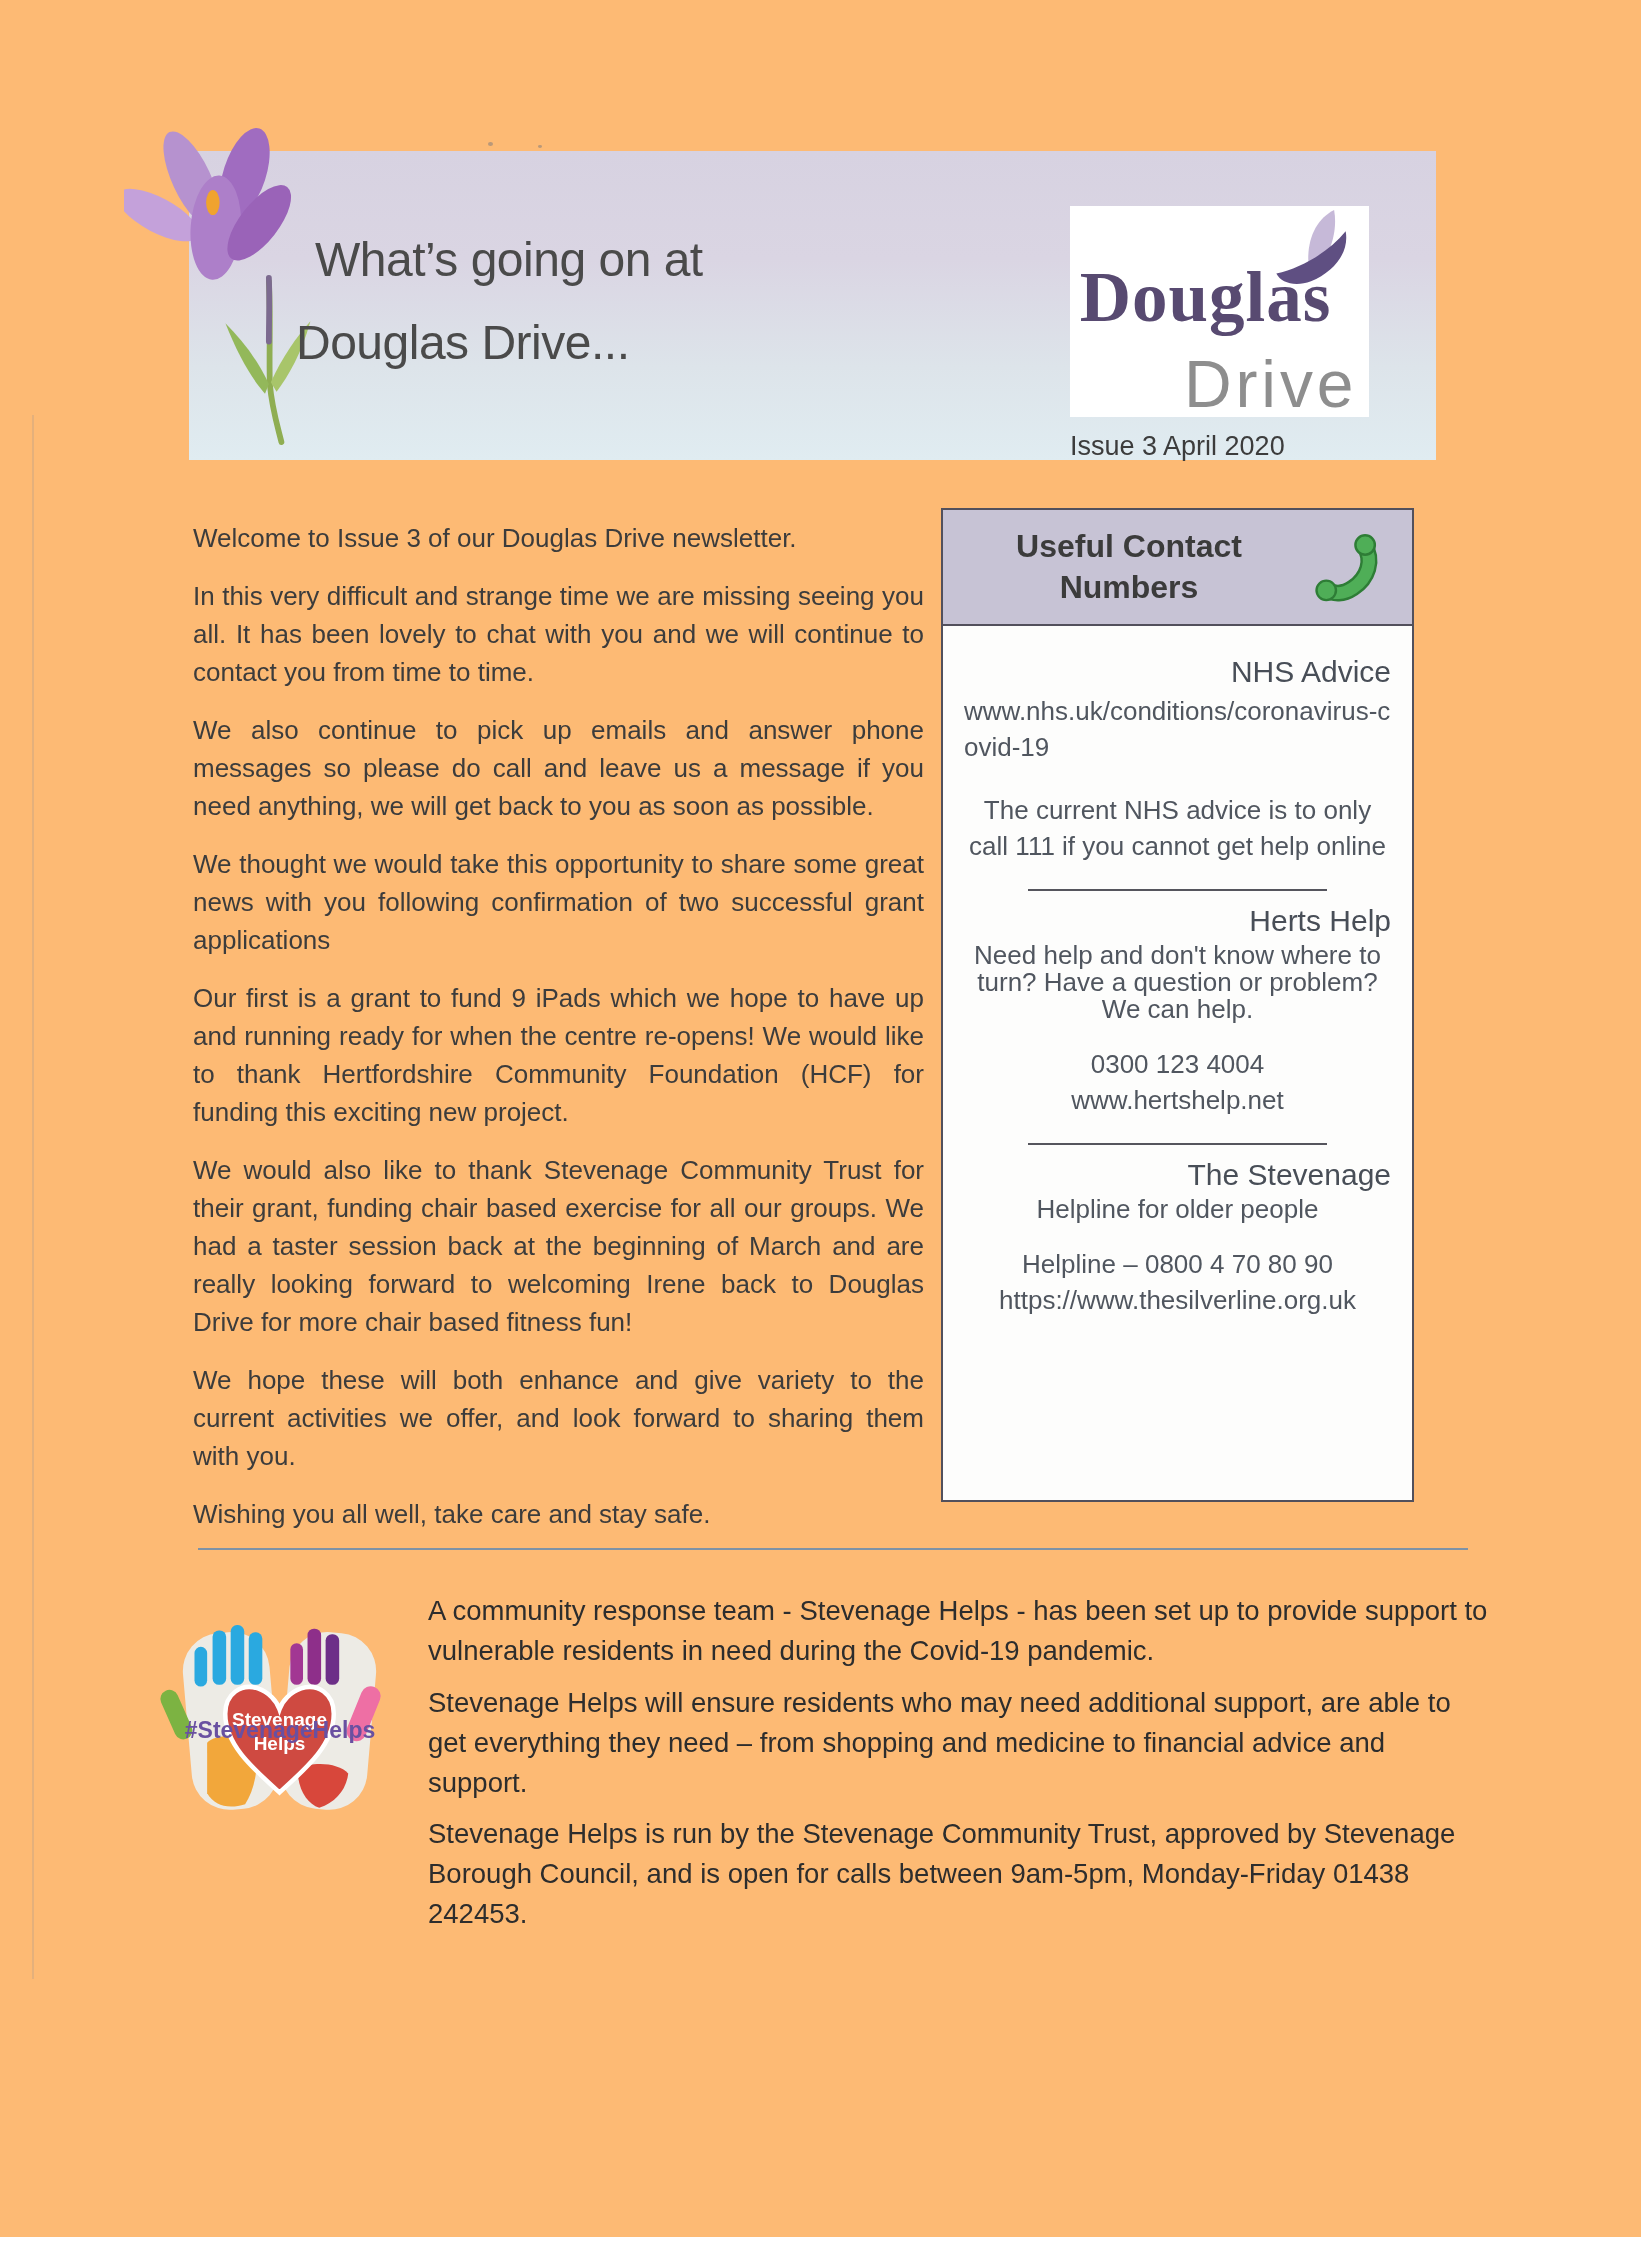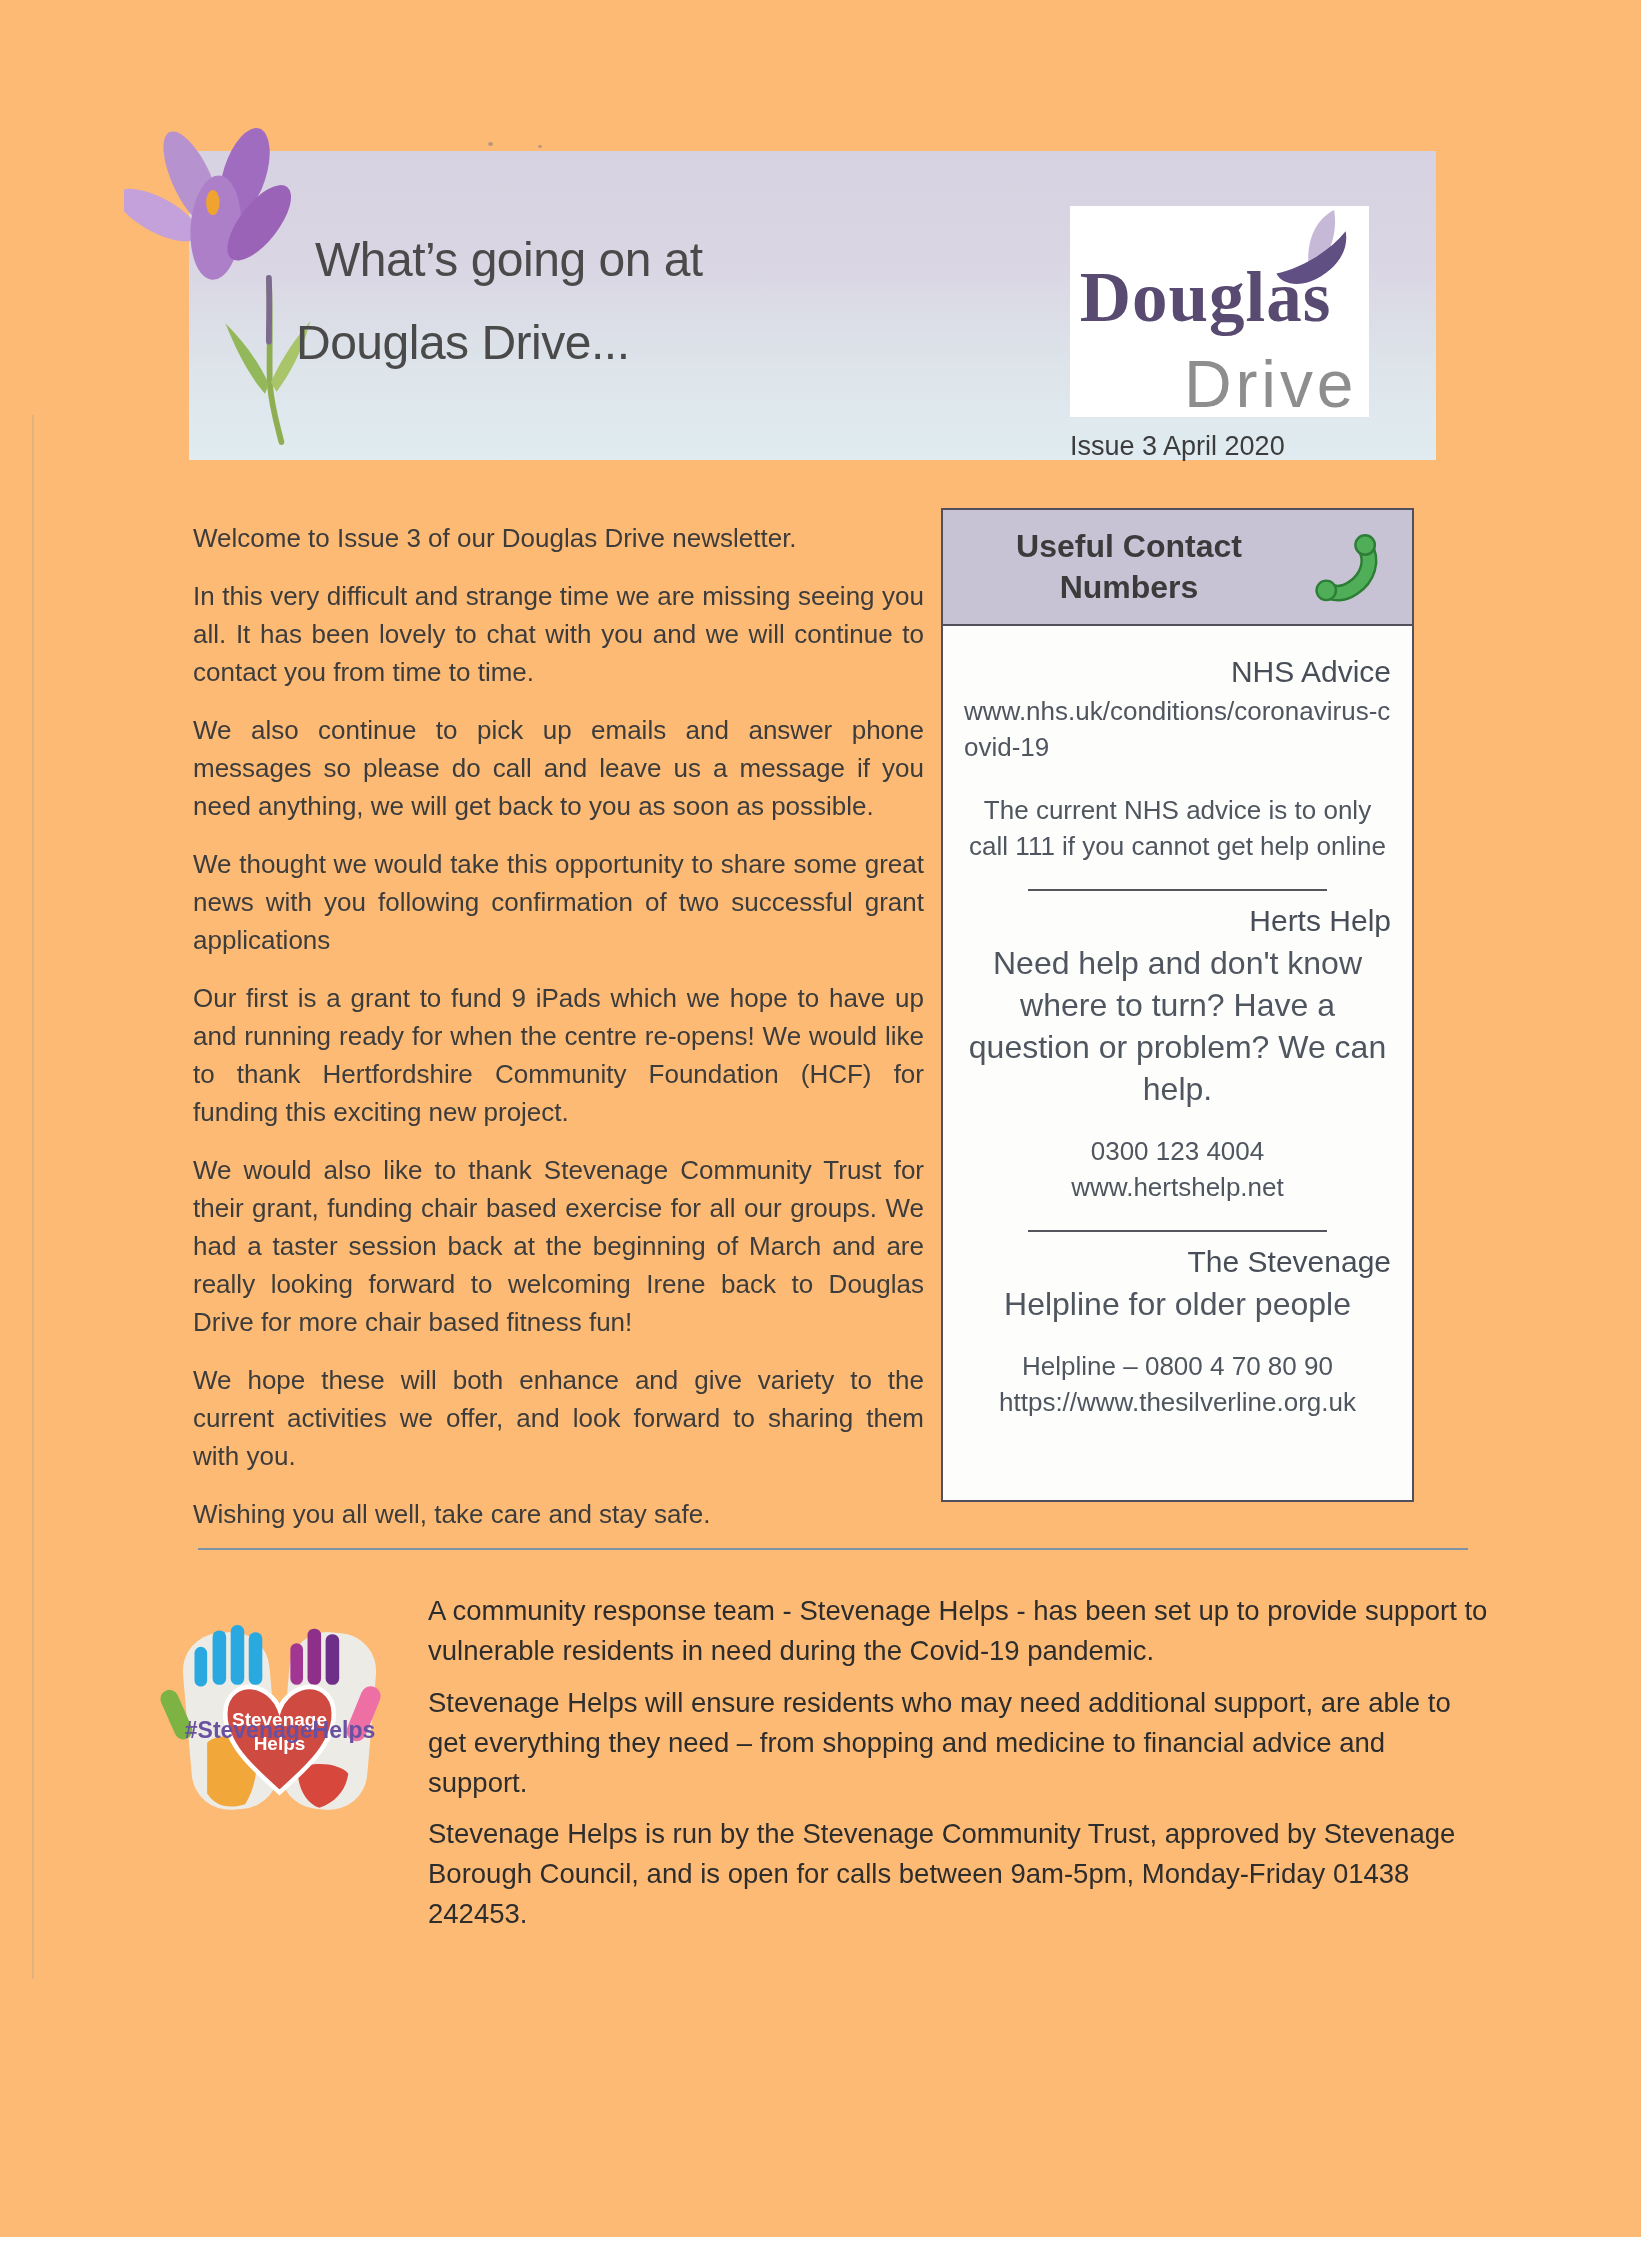--- a/index.html
+++ b/index.html
@@ -32,21 +32,21 @@
   .sidebar{position:absolute;left:941px;top:508px;width:473px;height:994px;background:#fdfdfc;
            border:2.9px solid #52505c;box-sizing:border-box;}
   .sb-head{position:relative;height:116px;background:#c7c3d5;border-bottom:2.9px solid #52505c;
            display:flex;flex-direction:column;justify-content:center;box-sizing:border-box;padding-right:97px;}
   .sb-head-line{text-align:center;font-size:32px;font-weight:700;color:#3b3b3b;line-height:41px;}
   .phone-icon{position:absolute;right:25px;top:11.6px;width:81px;height:93px;}
   .sb-content{padding:15.4px 21px 0 21px;text-align:center;color:#50565f;}
   .sb-heading{font-size:30px;color:#484e57;margin:13.5px 0 3.9px 0;text-align:right;}
   .sb-url{font-size:26px;line-height:36px;text-align:left;word-break:break-all;}
   .sb-note{font-size:26px;line-height:36px;margin-top:27px;}
-  .sb-body{font-size:32px;line-height:42px;margin-top:1.9px;}
+  .sb-body{font-size:26px;line-height:27px;margin-top:1.9px;}
   .sb-phone{font-size:26px;line-height:36px;margin-top:23px;}
   .sb-link{font-size:26px;line-height:36px;}
   .sb-divider{width:299px;height:1.9px;background:#55555d;margin:25px auto 9.7px auto;}
 
   
   .rule{position:absolute;left:198px;top:1548px;width:1270px;height:1.9px;background:#7e92a6;}
 
   
   .sh-logo{position:absolute;left:154px;top:1607px;width:251px;height:208px;}
   .hashtag{position:absolute;left:145px;top:1717px;width:270px;text-align:center;

